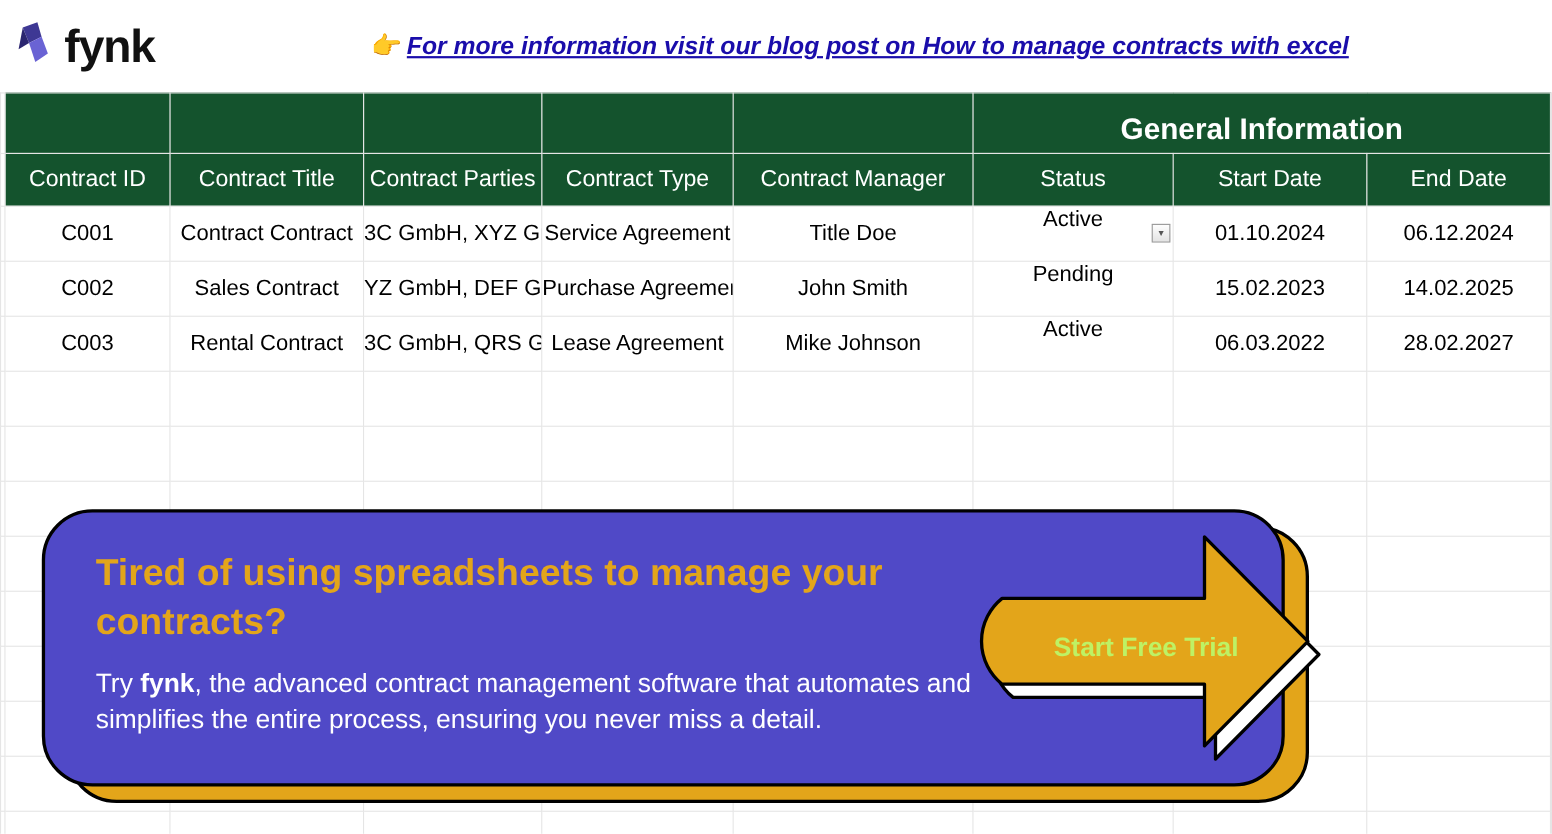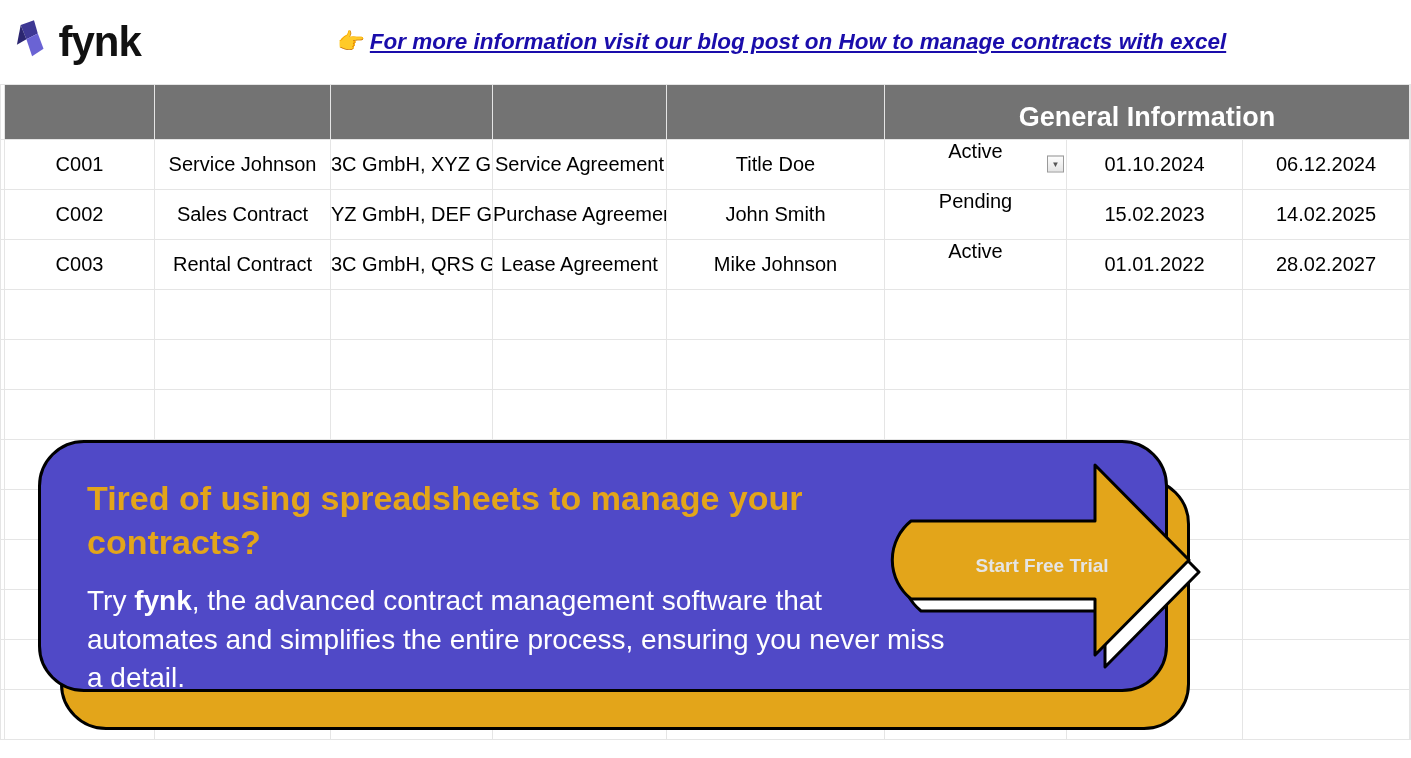--- a/index.html
+++ b/index.html
@@ -75,21 +75,21 @@
     gap: 6px;
   }
   .logo-text {
     font-size: 42px;
     font-weight: 700;
     letter-spacing: -1px;
     color: #111;
   }
 
   .purple-cell {
-    background: #737373;
+    background: #14532d;
     color: #fff;
     text-align: center;
     vertical-align: middle;
   }
   .purple-cell.section-title {
     font-size: 27px;
     font-weight: 700;
     vertical-align: bottom;
     padding-bottom: 6px;
   }
@@ -140,39 +140,39 @@
     top: 478px;
     width: 1130px;
     height: 252px;
     background: #e3a51a;
     border: 3px solid #000;
     border-radius: 46px;
   }
   .promo {
     position: absolute;
     left: 38px;
-    top: 440px;
+    top: 463px;
     width: 1130px;
     height: 252px;
     background: #5049c7;
     border: 3px solid #000;
     border-radius: 46px;
     padding: 34px 46px 30px 46px;
     color: #fff;
   }
   .promo h2 {
     color: #e3a51a;
     font-size: 34px;
     font-weight: 800;
     line-height: 1.28;
     margin-bottom: 18px;
     max-width: 740px;
   }
   .promo p {
-    font-size: 28px;
+    font-size: 24px;
     line-height: 1.38;
     max-width: 860px;
   }
   .promo p b { font-weight: 800; }
 
   
   .arrow-wrap {
     position: absolute;
     right: -40px;
     top: 50%;
@@ -187,22 +187,22 @@
   .arrow-label {
     position: absolute;
     left: 22px;
     top: 0;
     bottom: 0;
     width: 230px;
     display: flex;
     align-items: center;
     justify-content: center;
     font-weight: 800;
-    font-size: 19px;
-    color: #e5e5e5;
+    font-size: 24px;
+    color: #bef264;
   }
 
 </style>
 </head>
 <body>
 
 <table class="sheet">
   <colgroup>
     <col class="c0">
       <col class="c1">
@@ -241,27 +241,39 @@
     <td></td>
     <td class="purple-cell"></td>
     <td class="purple-cell"></td>
     <td class="purple-cell"></td>
     <td class="purple-cell"></td>
     <td class="purple-cell"></td>
     <td class="purple-cell section-title" colspan="3">General Information</td>
     <td></td>
   </tr>
 
+  <tr class="hdr2">
+    <td></td>
+    <td class="purple-cell col-header">Contract ID</td>
+    <td class="purple-cell col-header">Contract Title</td>
+    <td class="purple-cell col-header">Contract Parties</td>
+    <td class="purple-cell col-header">Contract Type</td>
+    <td class="purple-cell col-header">Contract Manager</td>
+    <td class="purple-cell col-header">Status</td>
+    <td class="purple-cell col-header">Start Date</td>
+    <td class="purple-cell col-header">End Date</td>
+    <td></td>
+  </tr>
 
   </tbody>
     <tbody id="data-rows-body">
       <tr class="data-row">
         <td></td>
         <td class="data-cell">C001</td>
-        <td class="data-cell">Service Johnson</td>
+        <td class="data-cell">Contract Contract</td>
         <td class="data-cell parties-cell">3C GmbH, XYZ Gmb</td>
         <td class="data-cell type-cell">Service Agreement</td>
         <td class="data-cell">Title Doe</td>
         <td class="data-cell" style="position:relative;">
           <div class="status-wrap">
             <span>Active</span>
             <div class="dropdown-btn">
               <span>▼</span>
             </div>
           </div>
@@ -291,21 +303,21 @@
         <td class="data-cell">C003</td>
         <td class="data-cell">Rental Contract</td>
         <td class="data-cell parties-cell">3C GmbH, QRS Gmb</td>
         <td class="data-cell type-cell">Lease Agreement</td>
         <td class="data-cell">Mike Johnson</td>
         <td class="data-cell" style="position:relative;">
           <div class="status-wrap">
             <span>Active</span>
           </div>
         </td>
-        <td class="data-cell">01.01.2022</td>
+        <td class="data-cell">06.03.2022</td>
         <td class="data-cell">28.02.2027</td>
         <td></td>
       </tr>
     </tbody>
 
   <tbody>
       <tr class="data-row">
         <td></td>
         <td></td>
         <td></td>

